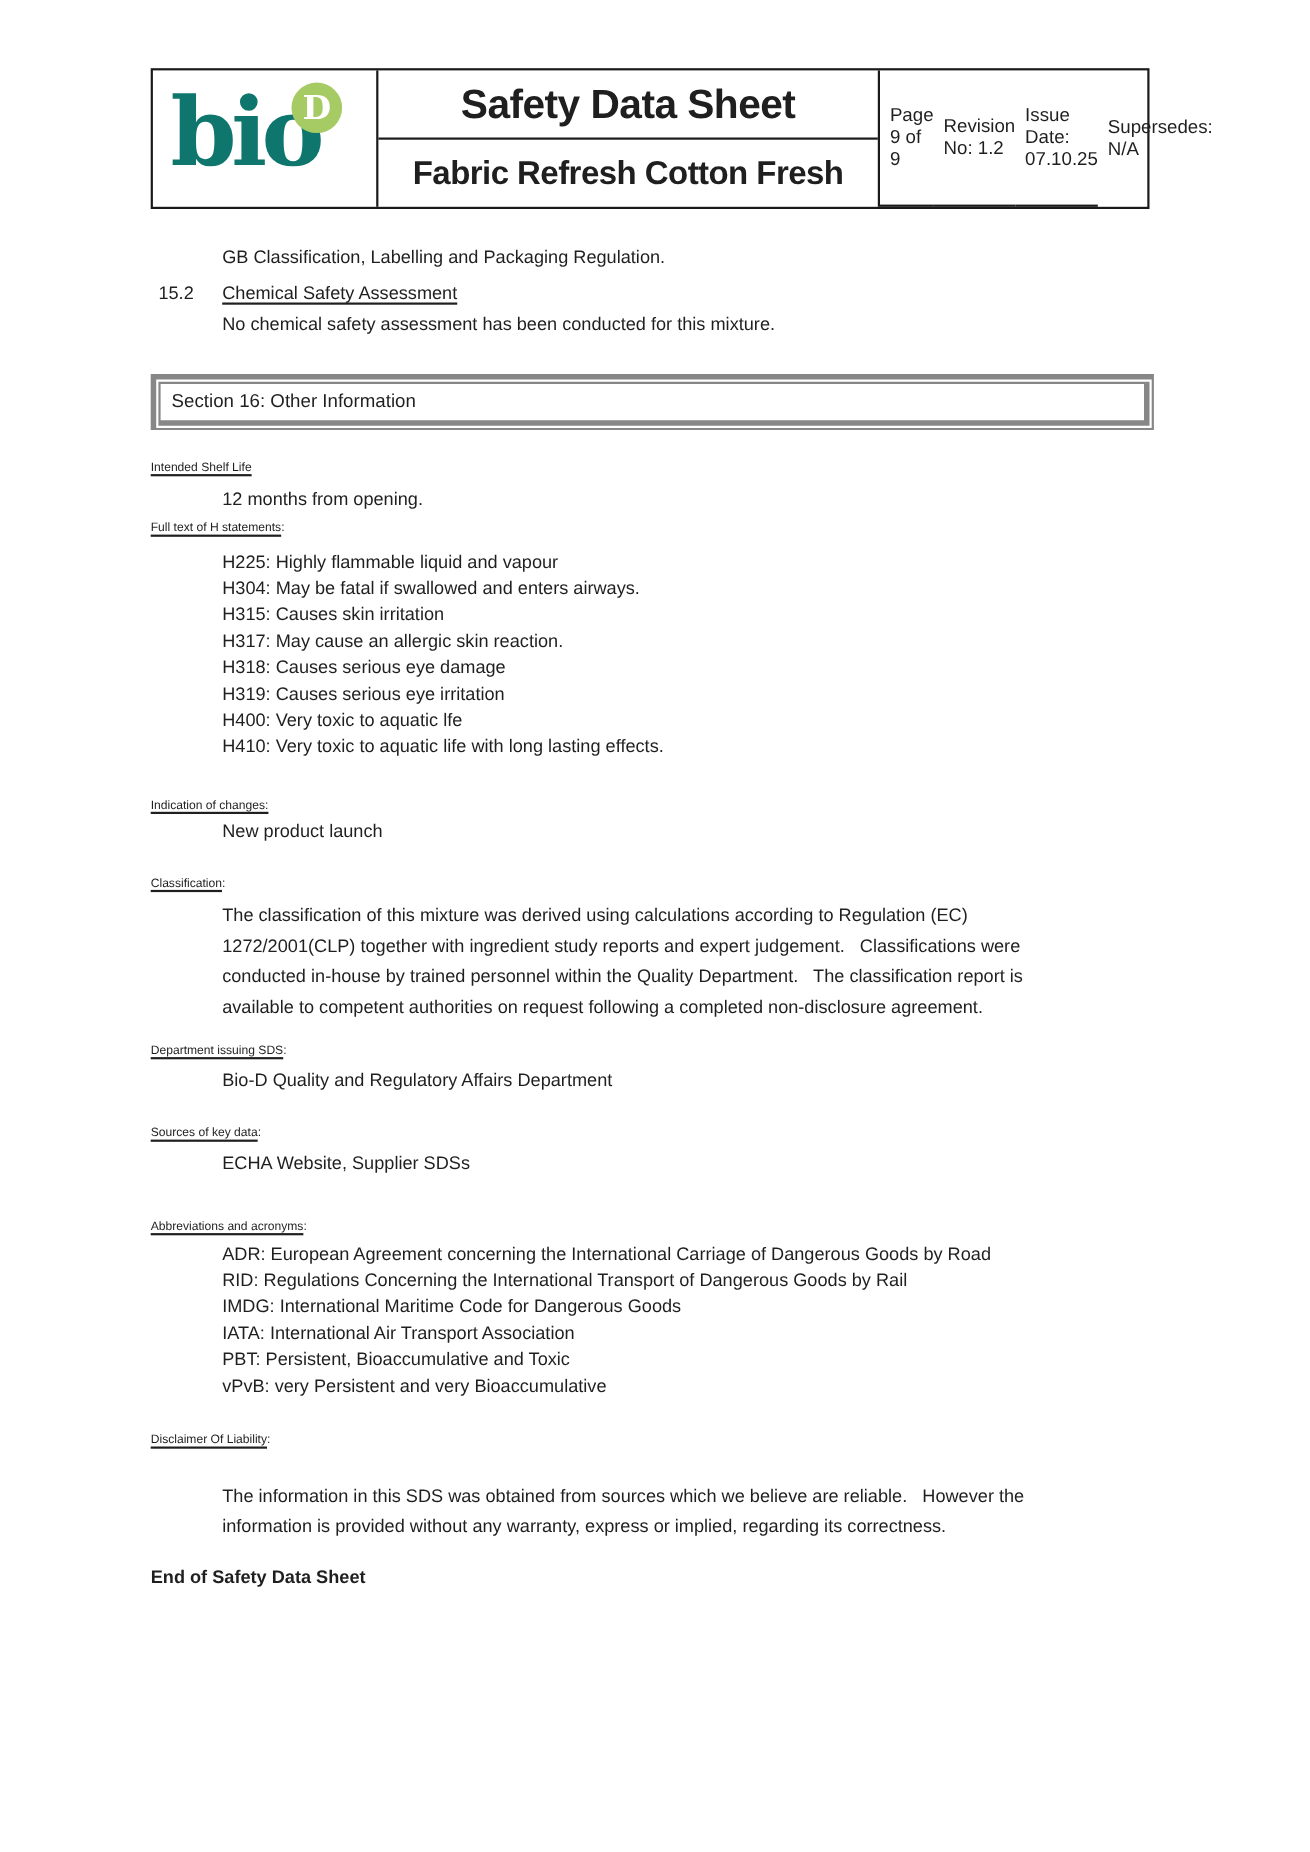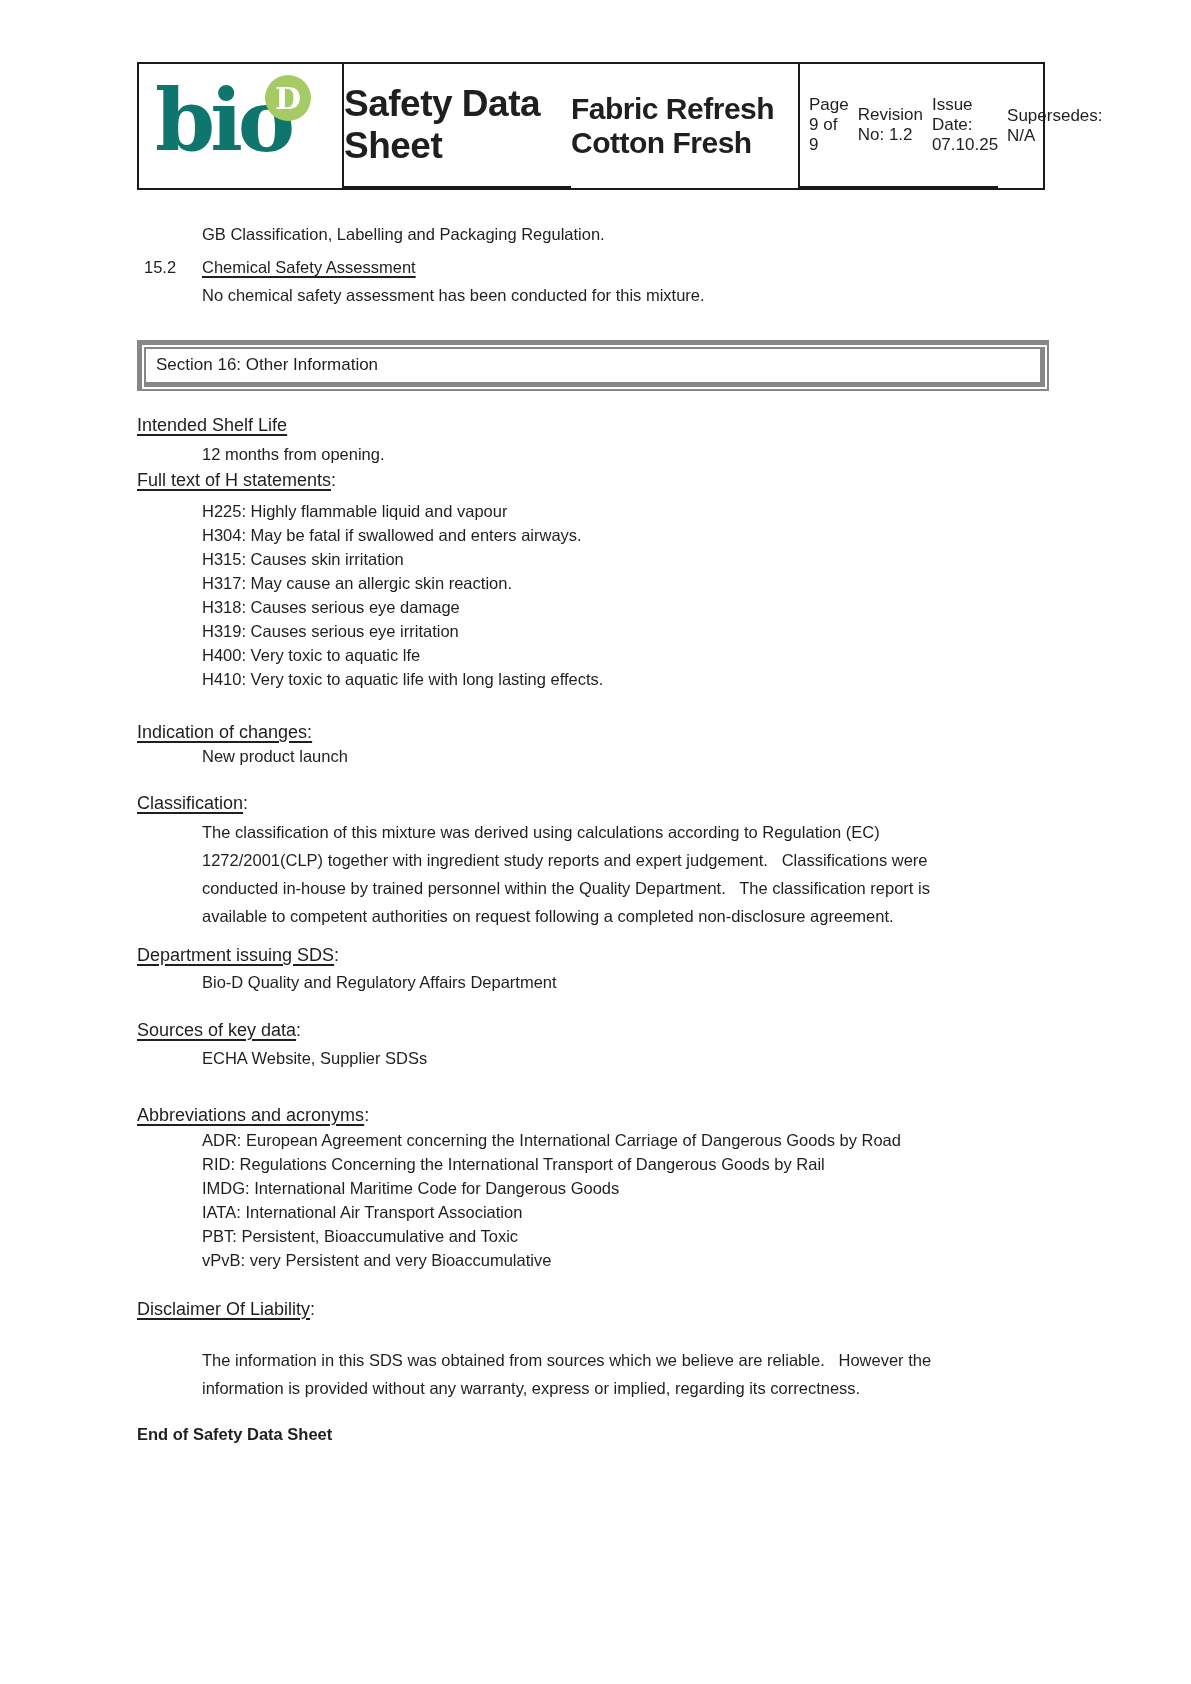--- a/index.html
+++ b/index.html
@@ -18,34 +18,34 @@
     position:absolute;left:16px;top:14px;
     font-family:"DejaVu Serif",serif;font-weight:700;font-size:86px;line-height:1;
     letter-spacing:-5px;color:#0f766e;
   }
   .d-circle{
     position:absolute;left:126px;top:11px;width:46px;height:46px;border-radius:50%;
     display:flex;align-items:center;justify-content:center;
     font-family:"DejaVu Serif",serif;font-weight:700;font-size:30px;color:#ffffff;
   }
   .title-col{width:458px;flex:none;border-left:2px solid #1a1a1a;border-right:2px solid #1a1a1a;
-    display:flex;flex-direction:row;box-sizing:border-box;}
+    display:flex;flex-direction:column;box-sizing:border-box;}
   .title-cell{flex:1;display:flex;align-items:center;justify-content:center;
     border-bottom:2px solid #1a1a1a;font-weight:700;font-size:37px;letter-spacing:-0.5px;}
   .subtitle-cell{flex:1;display:flex;align-items:center;justify-content:center;
     font-weight:700;font-size:30px;letter-spacing:-0.5px;}
   .info-col{flex:1;display:flex;flex-direction:row;}
   .info-row{flex:1;display:flex;align-items:center;padding-left:9px;font-size:17px;
     border-bottom:2px solid #1a1a1a;}
   .info-row:last-child{border-bottom:none;}
   
   .content{position:absolute;top:190px;left:137px;width:912px;font-size:16.5px;line-height:23px;}
   .indent{margin:0;padding-left:65px;white-space:pre-wrap;}
   .hline{text-decoration:underline;text-underline-offset:3px;text-decoration-thickness:1.5px;}
-  .heading{margin:0;font-size:18px;font-weight:400;}
+  .heading{margin:0;font-size:11px;font-weight:400;}
   .numrow{position:relative;margin:0;padding-left:65px;}
   .numrow .num{position:absolute;left:7px;top:0;}
   .list{margin:0;padding-left:65px;line-height:24px;}
   .list div{white-space:pre-wrap;}
   .para{margin:0;padding-left:65px;line-height:28px;}
   .para div{white-space:pre-wrap;}
   
   .sec-box-outer{
     margin-top:33px;border-style:solid;border-color:#878787;
     border-width:5px 2px 2px 5px;padding:2px;background:#fff;

